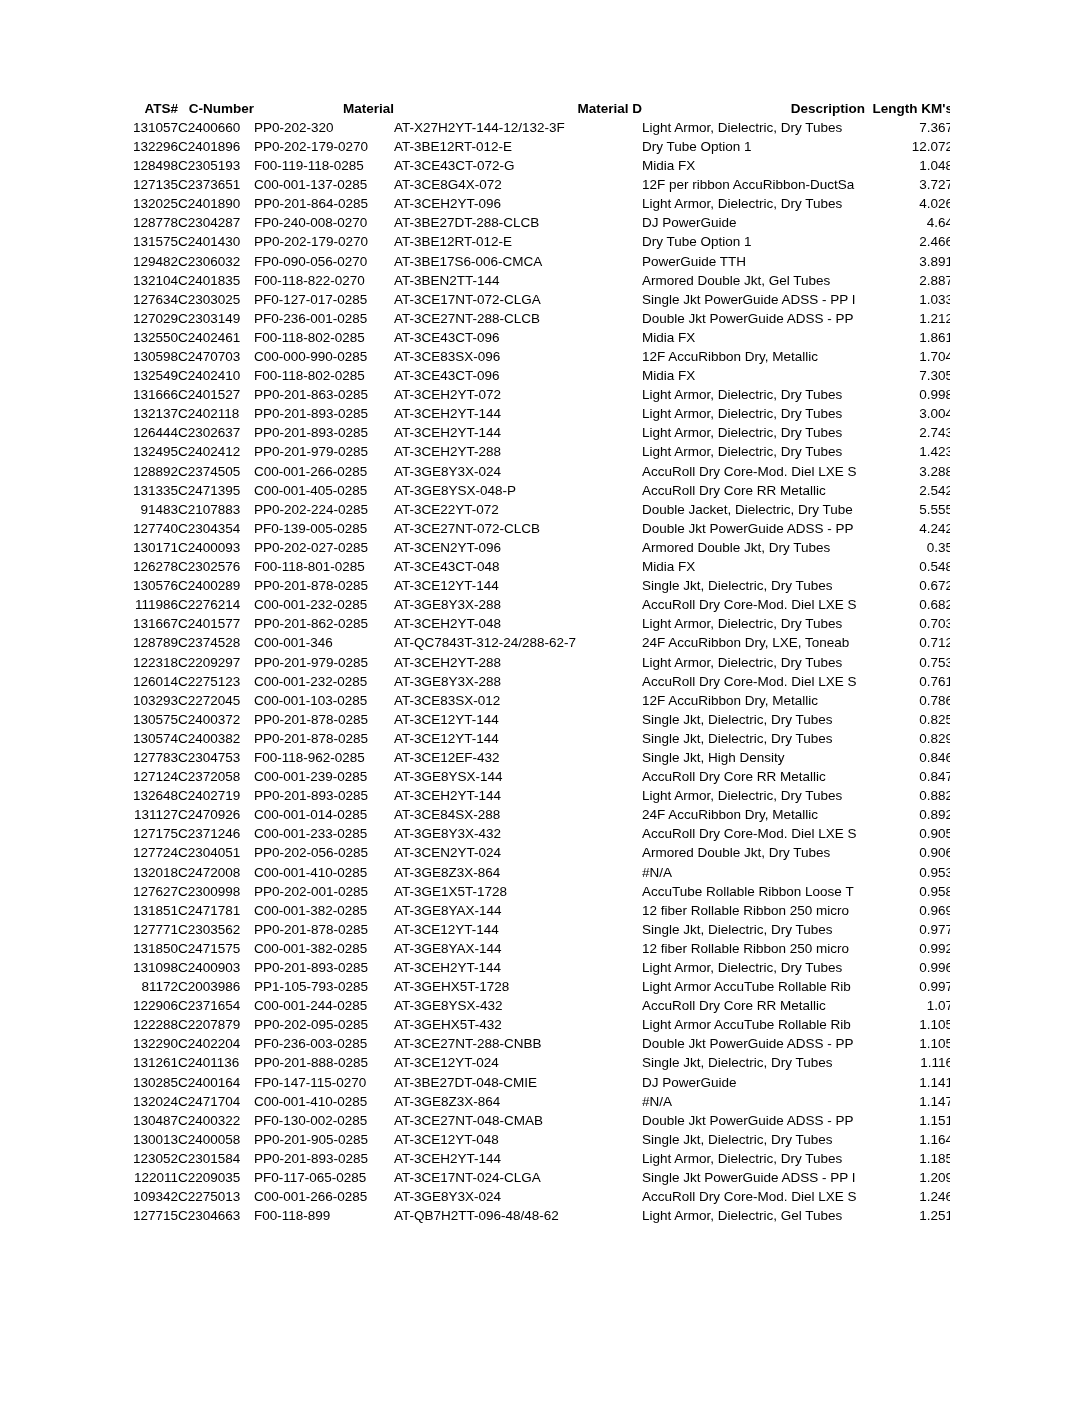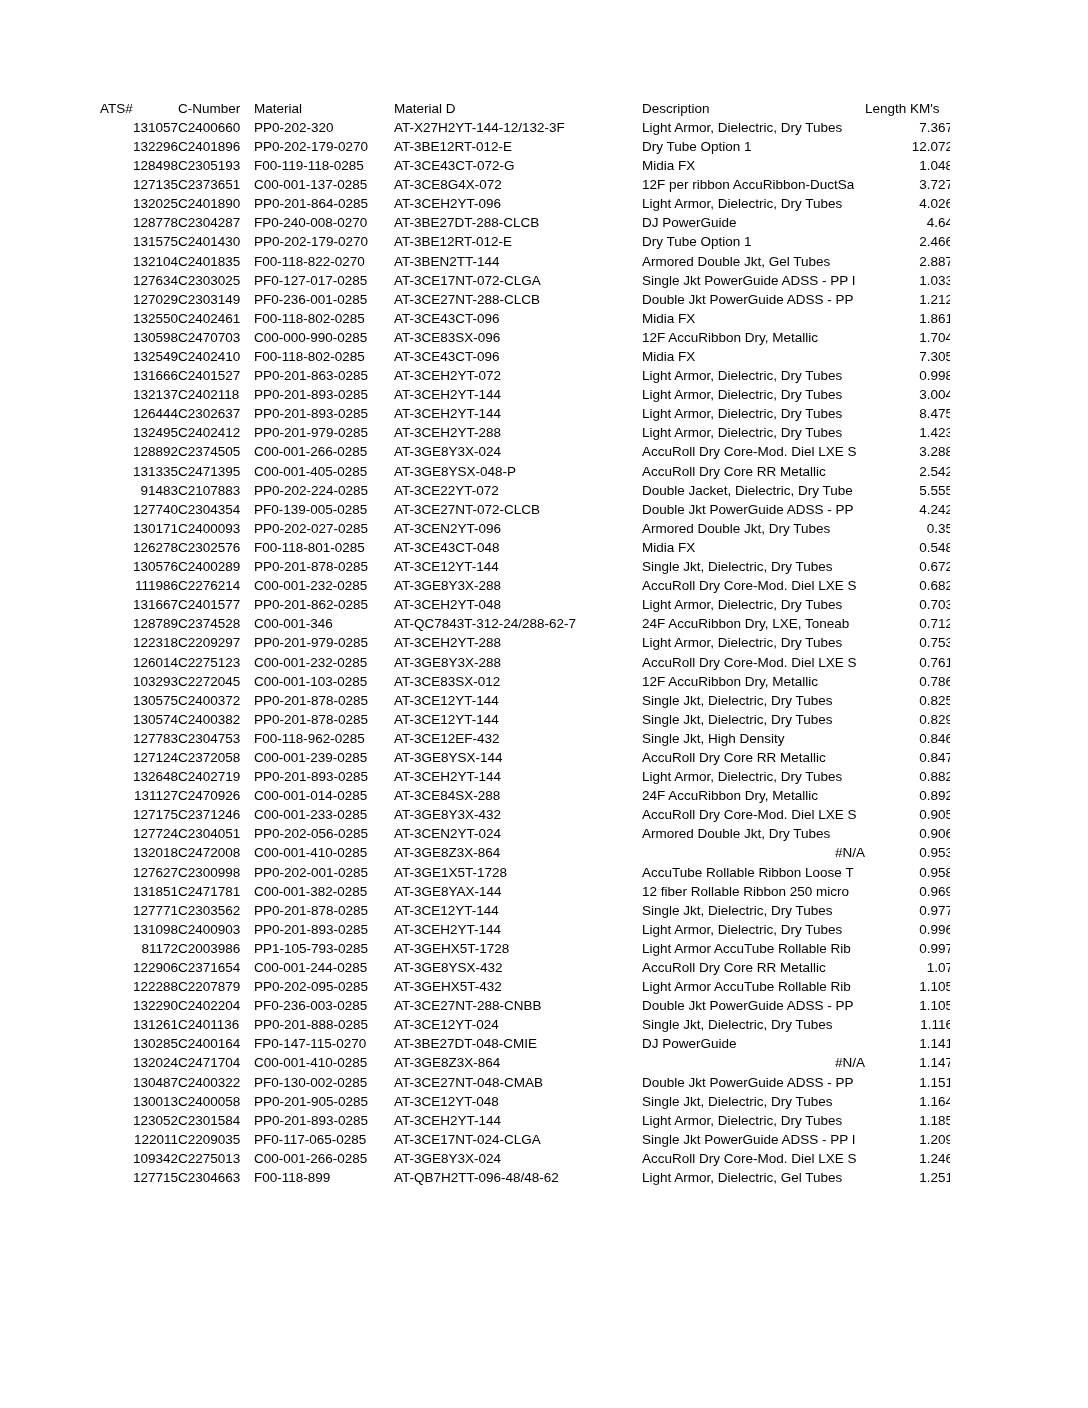--- a/index.html
+++ b/index.html
@@ -33,27 +33,27 @@
   }
   table.grid th, table.grid td {
     padding: 0;
     font-size: 13.5px;
     line-height: 1;
     vertical-align: middle;
     white-space: nowrap;
     overflow: hidden;
   }
   table.grid th {
-    font-weight: normal;
-    text-align: left;
+    font-weight: bold;
+    text-align: right;
   }
   td.c0 { text-align: right; padding-right: 2px; }
   td.c1, td.c2, td.c3, td.c4 { text-align: left; padding-left: 6px; }
   td.c5 { text-align: right; padding-right: 8px; }
-  td.c4.err { text-align: right; padding-left: 0; }
+  td.c4.err { text-align: left; padding-left: 0; }
 </style>
 </head>
 <body>
 
 <div class="sheet">
   <table class="grid">
     <colgroup>
       <col style="width:78px">
       <col style="width:76px">
       <col style="width:140px">
@@ -122,20 +122,28 @@
   </tr>
         <tr>
     <td class="c0">131575</td>
     <td class="c1">C2401430</td>
     <td class="c2">PP0-202-179-0270</td>
     <td class="c3">AT-3BE12RT-012-E</td>
     <td class="c4">Dry Tube Option 1</td>
     <td class="c5">2.466</td>
   </tr>
         <tr>
+    <td class="c0">129482</td>
+    <td class="c1">C2306032</td>
+    <td class="c2">FP0-090-056-0270</td>
+    <td class="c3">AT-3BE17S6-006-CMCA</td>
+    <td class="c4">PowerGuide TTH</td>
+    <td class="c5">3.891</td>
+  </tr>
+        <tr>
     <td class="c0">132104</td>
     <td class="c1">C2401835</td>
     <td class="c2">F00-118-822-0270</td>
     <td class="c3">AT-3BEN2TT-144</td>
     <td class="c4">Armored Double Jkt, Gel Tubes</td>
     <td class="c5">2.887</td>
   </tr>
         <tr>
     <td class="c0">127634</td>
     <td class="c1">C2303025</td>
@@ -191,21 +199,21 @@
     <td class="c3">AT-3CEH2YT-144</td>
     <td class="c4">Light Armor, Dielectric, Dry Tubes</td>
     <td class="c5">3.004</td>
   </tr>
         <tr>
     <td class="c0">126444</td>
     <td class="c1">C2302637</td>
     <td class="c2">PP0-201-893-0285</td>
     <td class="c3">AT-3CEH2YT-144</td>
     <td class="c4">Light Armor, Dielectric, Dry Tubes</td>
-    <td class="c5">8.475</td>
+    <td class="c5">2.743</td>
   </tr>
         <tr>
     <td class="c0">132495</td>
     <td class="c1">C2402412</td>
     <td class="c2">PP0-201-979-0285</td>
     <td class="c3">AT-3CEH2YT-288</td>
     <td class="c4">Light Armor, Dielectric, Dry Tubes</td>
     <td class="c5">1.423</td>
   </tr>
         <tr>
@@ -402,20 +410,28 @@
   </tr>
         <tr>
     <td class="c0">127771</td>
     <td class="c1">C2303562</td>
     <td class="c2">PP0-201-878-0285</td>
     <td class="c3">AT-3CE12YT-144</td>
     <td class="c4">Single Jkt, Dielectric, Dry Tubes</td>
     <td class="c5">0.977</td>
   </tr>
         <tr>
+    <td class="c0">131850</td>
+    <td class="c1">C2471575</td>
+    <td class="c2">C00-001-382-0285</td>
+    <td class="c3">AT-3GE8YAX-144</td>
+    <td class="c4">12 fiber Rollable Ribbon 250 micro</td>
+    <td class="c5">0.992</td>
+  </tr>
+        <tr>
     <td class="c0">131098</td>
     <td class="c1">C2400903</td>
     <td class="c2">PP0-201-893-0285</td>
     <td class="c3">AT-3CEH2YT-144</td>
     <td class="c4">Light Armor, Dielectric, Dry Tubes</td>
     <td class="c5">0.996</td>
   </tr>
         <tr>
     <td class="c0">81172</td>
     <td class="c1">C2003986</td>

